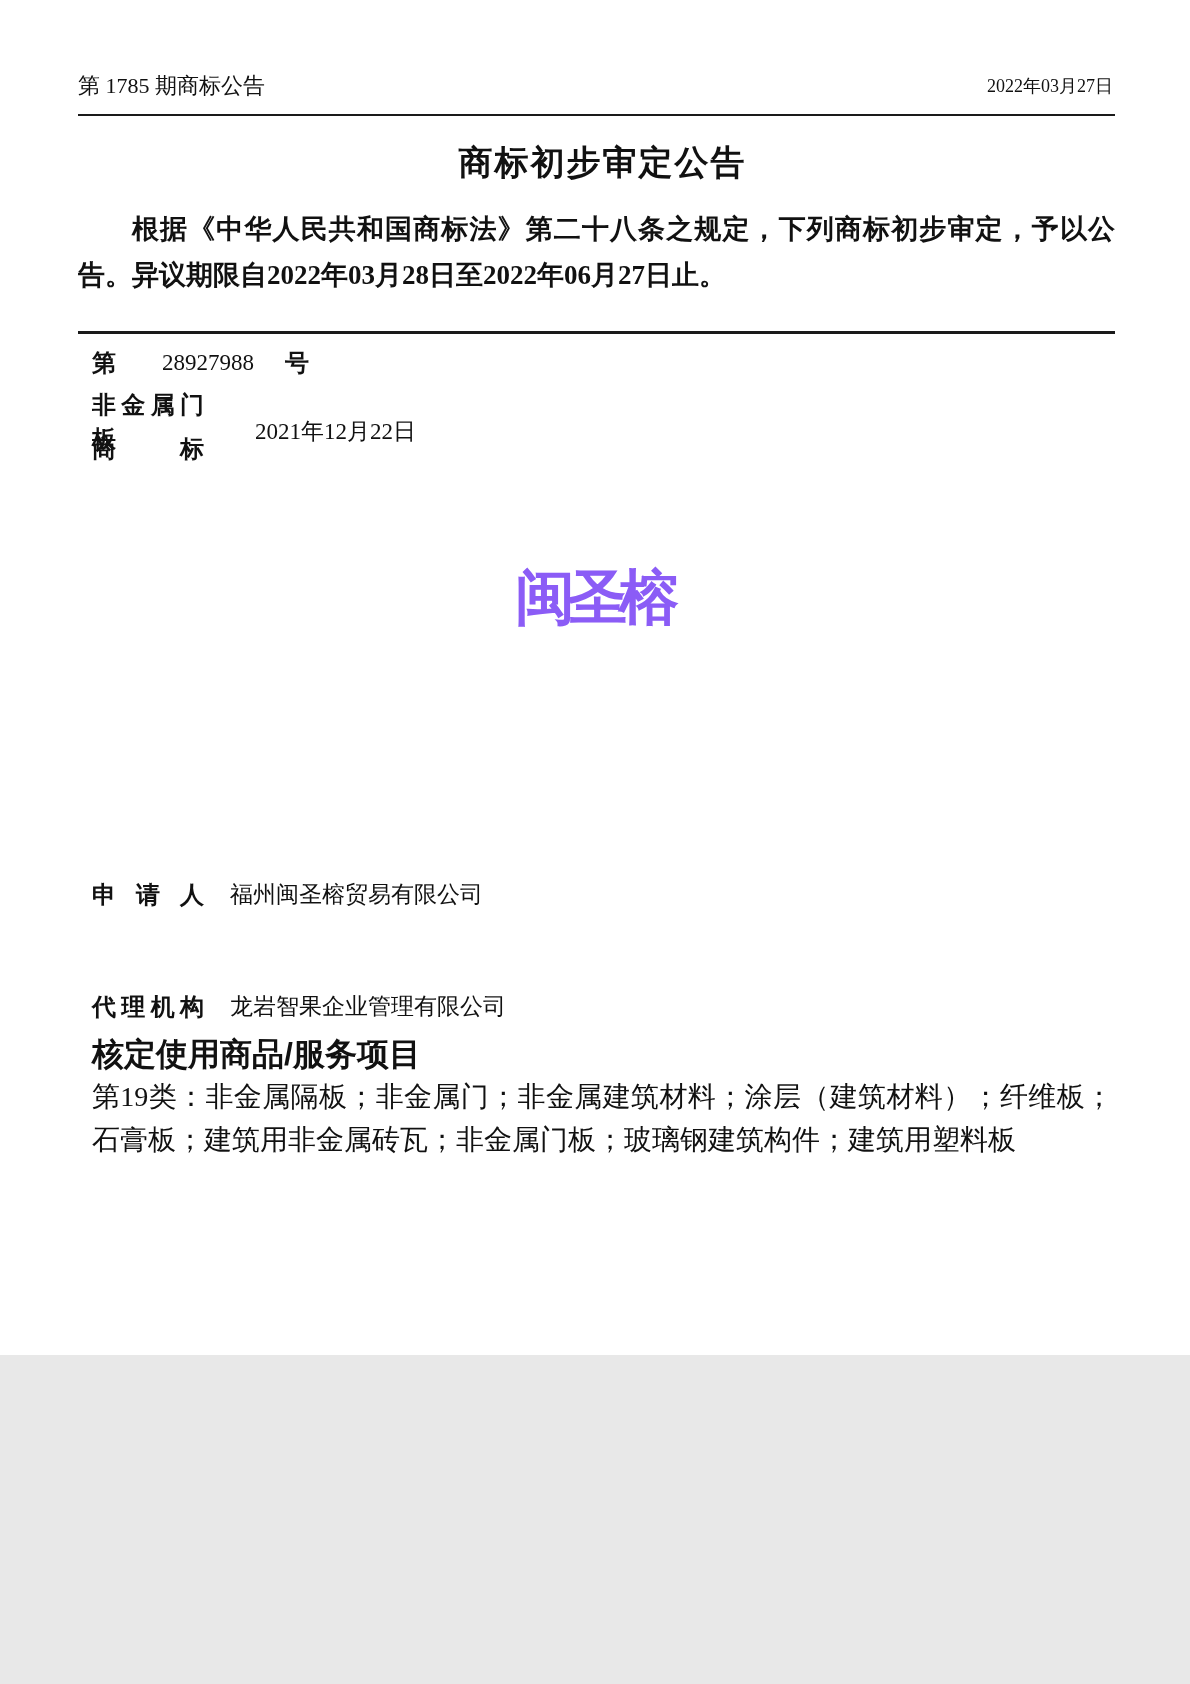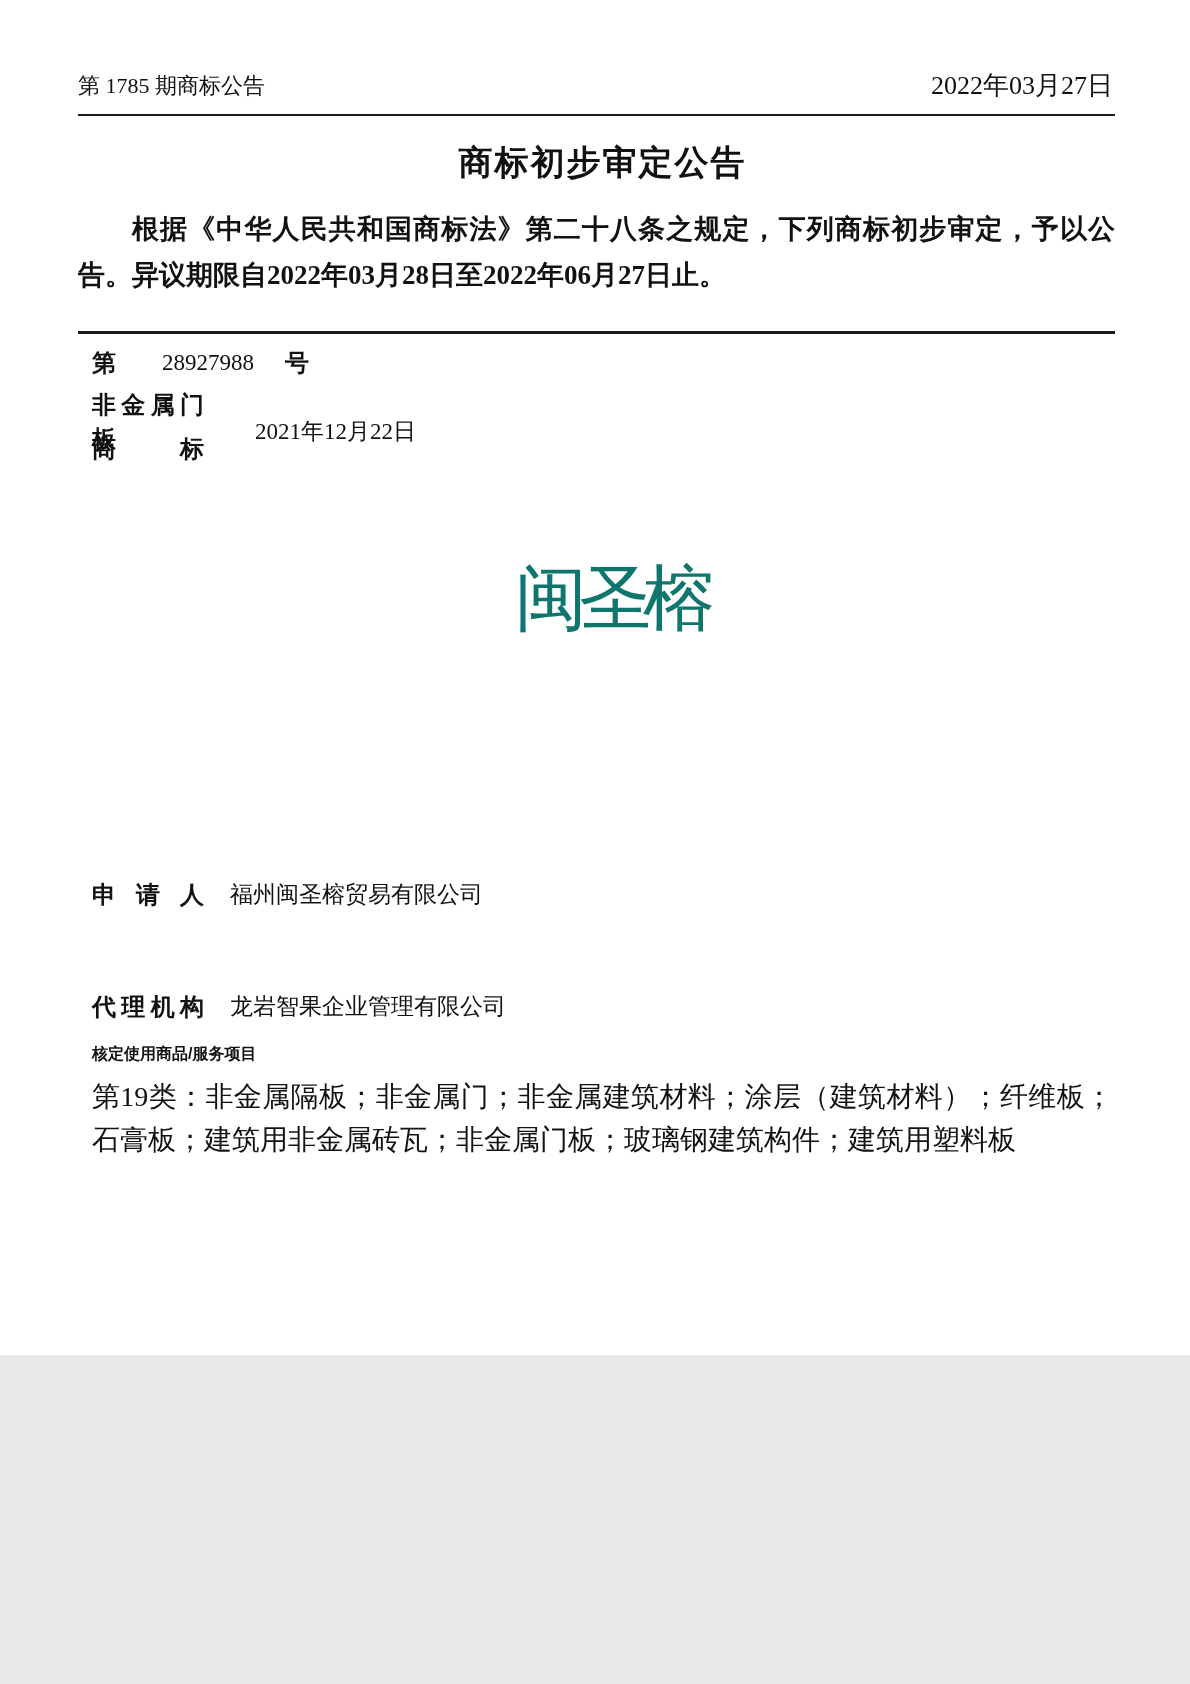--- a/index.html
+++ b/index.html
@@ -7,21 +7,21 @@
     position:relative;
     width:1190px;height:1355px;
     margin:0 auto;
     background:#ffffff;
     font-family:"Liberation Serif", serif;
     color:#111111;
     overflow:hidden;
   }
   
   .hdr-left{position:absolute;left:78px;top:72px;font-size:22px;line-height:28px;}
-  .hdr-right{position:absolute;right:77px;top:72px;font-size:26px;line-height:28px;margin-left:48px;}
+  .hdr-right{position:absolute;right:77px;top:72px;font-size:18px;line-height:28px;margin-left:48px;}
   .rule{position:absolute;left:78px;right:75px;background:#1a1a1a;}
   .rule-top{top:114px;height:2px;}
   .rule-mid{top:331px;height:3px;}
   .rule-bottom{top:1573px;height:3px;}
   
   .doc-title{
     position:absolute;left:0;right:0;top:138px;
     text-align:center;font-size:34px;font-weight:bold;line-height:50px;
     letter-spacing:2px;
     margin-left:15px;
@@ -44,30 +44,30 @@
   .row-number{top:346px;}
   .row-number .num-prefix{position:absolute;left:92px;font-family:"Liberation Sans",sans-serif;font-weight:bold;font-size:24px;}
   .row-number .num-value{position:absolute;left:162px;font-size:23px;}
   .row-number .num-suffix{position:absolute;left:285px;font-family:"Liberation Sans",sans-serif;font-weight:bold;font-size:24px;}
   .row-date{top:388px;}
   .row-date .val{left:255px;margin-top:27px;}
   .row-mark-label{top:432px;}
   .trademark{
     position:absolute;left:515px;top:550px;
     font-family:"Liberation Sans", sans-serif;
-    font-weight:normal;font-size:72px;line-height:96px;
-    letter-spacing:-8px;white-space:nowrap;color:#0f766e;
+    font-weight:bold;font-size:60px;line-height:96px;
+    letter-spacing:-8px;white-space:nowrap;color:#8b5cf6;
   }
   .row-applicant{top:878px;}
   .row-address{top:934px;}
   .row-agency{top:990px;}
   .goods-heading{
     position:absolute;left:92px;top:1038px;
     font-family:"Liberation Sans", sans-serif;
-    font-weight:bold;font-size:16px;line-height:32px;
+    font-weight:bold;font-size:32px;line-height:32px;
   }
   .goods-text{
     position:absolute;left:92px;right:77px;top:1075px;
     font-size:28px;line-height:43px;text-align:justify;
   }
   
   .footer-page{
     position:absolute;left:0;right:0;top:1588px;
     display:flex;justify-content:center;gap:36px;
     font-size:26px;line-height:34px;

